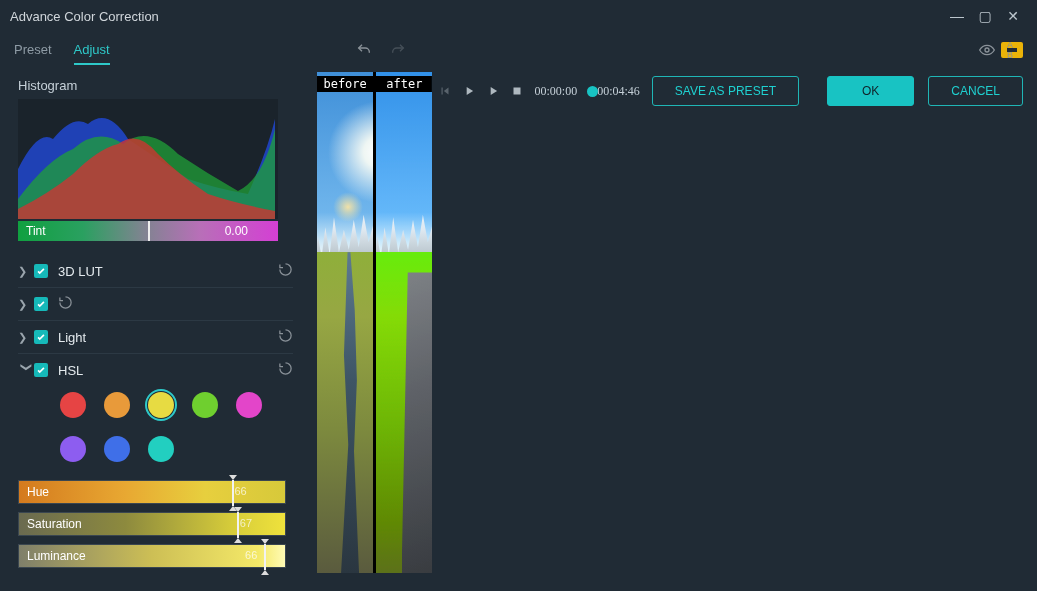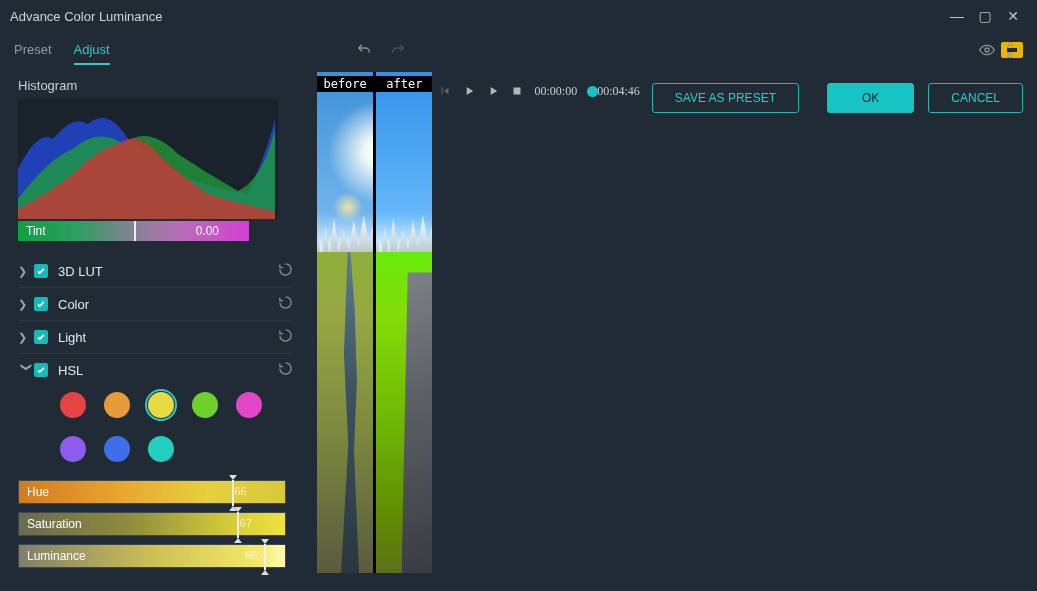--- a/index.html
+++ b/index.html
@@ -20,21 +20,21 @@
 
 .main { display: flex; height: 523px; }
 
 .sidebar { width: 303px; height: 100%; overflow-y: auto; padding: 4px 10px 17px 18px; position: relative; }
 .sidebar::-webkit-scrollbar { width: 4px; }
 .sidebar::-webkit-scrollbar-thumb { background: #3a4650; border-radius: 2px; }
 
 .section-title { font-size: 13px; color: #c5d0d8; margin: 6px 0 6px 0; }
 .histogram { width: 260px; height: 120px; background: #1a232b; position: relative; overflow: hidden; }
 
-.tint-bar { height: 20px; width: 231px; margin-top: 2px; display: flex; align-items: center; position: relative;
+.tint-bar { height: 20px; width: 260px; margin-top: 2px; display: flex; align-items: center; position: relative;
   background: linear-gradient(90deg, #10a040 0%, #2aa060 25%, #7f8490 48%, #b86fb8 70%, #d43fd4 100%); }
 .tint-bar .lbl { position: absolute; left: 8px; font-size: 12px; color: #fff; }
 .tint-bar .val { position: absolute; right: 30px; font-size: 12px; color: #fff; }
 .tint-handle { position:absolute; left:50%; top:0; width:2px; height:20px; background:#eee; }
 
 .panel-row { display: flex; align-items: center; height: 32px; font-size: 13px; cursor: pointer; }
 .panel-row .chev { width: 16px; color: #9aa5ad; font-size: 11px; }
 .panel-row .chk { width: 14px; height: 14px; background: #16b9b9; border-radius: 2px; display: flex; align-items:center; justify-content:center; margin-right: 10px; }
 .panel-row .chk svg { width:10px; height:10px; }
 .panel-row .name { flex: 1; color: #e3e9ed; }
@@ -77,30 +77,30 @@
 .after .sky { filter: saturate(1.2); }
 .after .gravel { filter: contrast(1.1); }
 
 .transport { display:flex; align-items:center; gap:10px; height:38px; padding:0 6px; }
 .tbtn { color:#aeb8bf; cursor:pointer; display:flex; }
 .tbtn svg { width:14px; height:14px; }
 .time { font-size:12px; color:#c5d0d8; font-family:Liberation Serif, serif; }
 .track { flex:1; height:3px; background:#2e3a43; position:relative; border-radius:2px; }
 .playhead { position:absolute; left:0; top:-4px; width:11px; height:11px; border-radius:50%; background:#18c3c3; }
 
-.actions { display:flex; align-items:center; gap:14px; height:48px; padding:4px 6px 0 6px; }
+.actions { display:flex; gap:14px; height:48px; padding:4px 6px 0 6px; }
 .actions .gap { flex:1; }
 .btn { height:30px; padding:0 22px; border:1px solid #1fb6b6; border-radius:3px; font-size:12px; display:flex; align-items:center; cursor:pointer; background:transparent; color:#1fd0d0; }
 .btn.primary { background:#18c3c3; color:#10232a; border-color:#18c3c3; padding:0 34px; }
 </style>
 </head>
 <body>
 
 <div class="titlebar">
-  <span>Advance Color Luminance</span>
+  <span>Advance Color Correction</span>
   <div class="spacer"></div>
   <div class="winctl">—</div>
   <div class="winctl">▢</div>
   <div class="winctl">✕</div>
 </div>
 
 <div class="toolbar">
   <div class="tabs">
     <div class="tab">Preset</div>
     <div class="tab active">Adjust</div>
@@ -161,21 +161,20 @@
           </svg></span>
     </div>
     <div class="sep"></div>
     <div class="panel-row">
       <span class="chev">❯</span>
       <span class="chk">
           <svg viewBox="0 0 24 24" fill="none" stroke="#fff" stroke-width="4">
             <path d="M5 13l4 4L19 7"></path>
           </svg>
         </span>
-      <span class="name">Color</span>
       <span class="reset"><svg viewBox="0 0 24 24" fill="none" stroke="currentColor" stroke-width="2">
             <path d="M3 12a9 9 0 109-9"></path>
             <path d="M3 4v5h5"></path>
           </svg></span>
     </div>
     <div class="sep"></div>
     <div class="panel-row">
       <span class="chev">❯</span>
       <span class="chk">
           <svg viewBox="0 0 24 24" fill="none" stroke="#fff" stroke-width="4">

